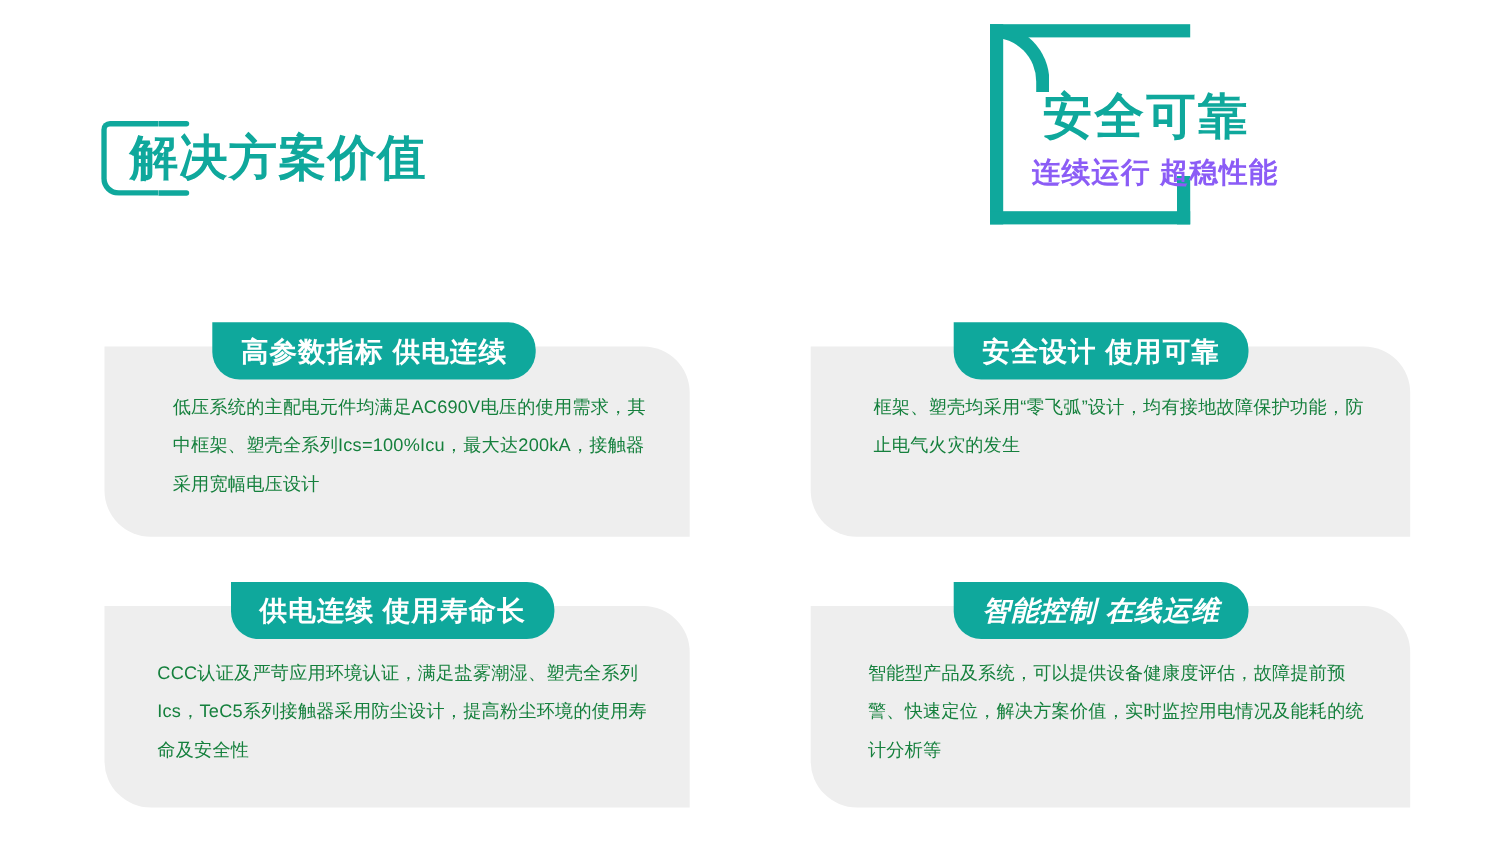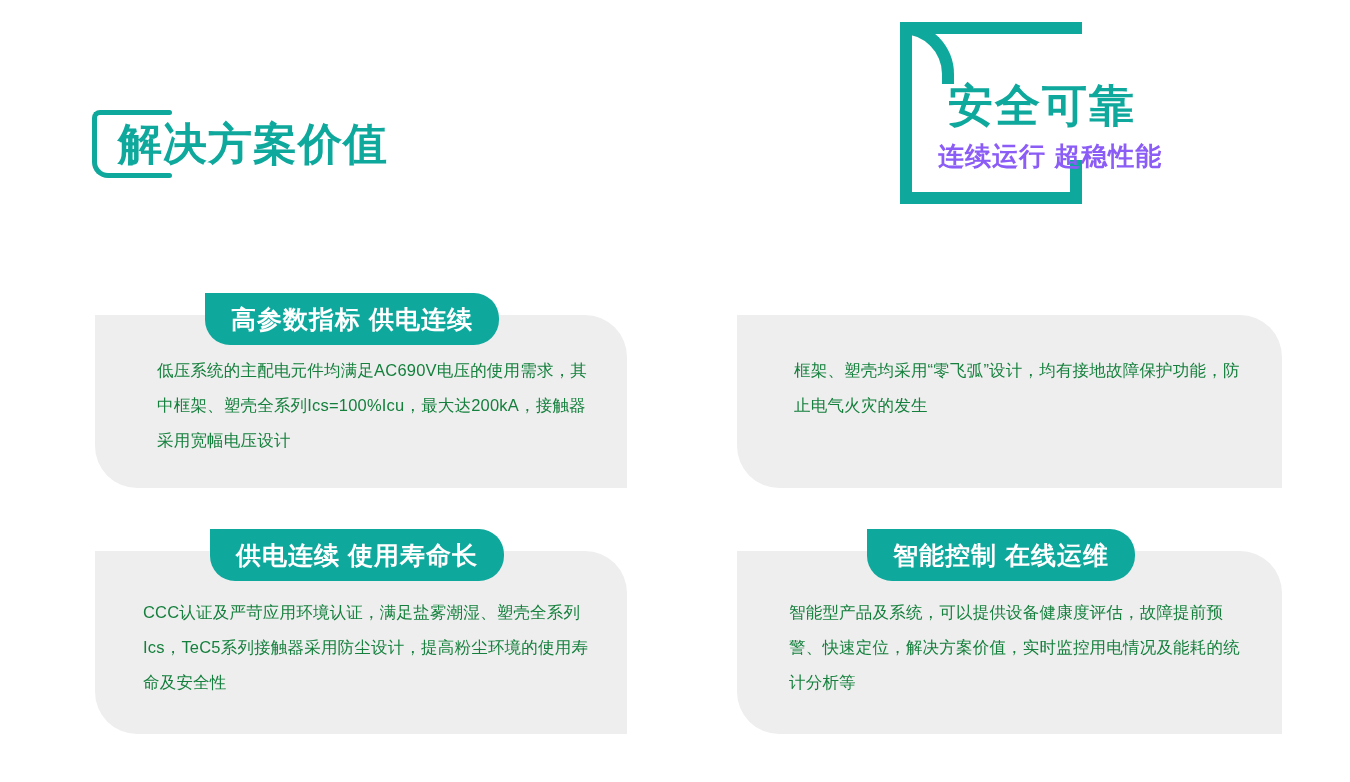--- a/index.html
+++ b/index.html
@@ -100,39 +100,39 @@
     position:absolute;
     color:#15803d;
     font-size:16.5px;
     line-height:35px;
     letter-spacing:0.2px;
   }
 
   
   #card-1        { left:95px;  top:293px; width:535px; height:200px;}
   #card-1 .card-body { width:532px; height:173px; }
-  #card-1 .card-badge{ left:98px;margin-left:12px; }
+  #card-1 .card-badge{ left:98px; }
   #card-1 .card-text { left:62px; top:60px; width:440px;}
 
   
   #card-2        { left:737px; top:293px; width:545px; height:200px;}
   #card-2 .card-body { width:545px; height:173px; }
   #card-2 .card-badge{ left:130px; }
   #card-2 .card-text { left:57px; top:60px; width:460px;}
 
   
   #card-3        { left:95px;  top:529px; width:535px; height:200px;}
   #card-3 .card-body { width:532px; height:183px; }
   #card-3 .card-badge{ left:115px; }
   #card-3 .card-text { left:48px; top:66px; width:455px;}
 
   
   #card-4        { left:737px; top:529px; width:545px; height:200px;}
   #card-4 .card-body { width:545px; height:183px; }
-  #card-4 .card-badge{ left:130px; }
+  #card-4 .card-badge{ left:130px;font-style:italic; }
   #card-4 .card-text { left:52px; top:66px; width:465px;}
 </style>
 </head>
 <body>
 
 <div id="page-title-block">
   <div id="title-bracket"></div>
   <div id="page-title-text">解决方案价值</div>
 </div>
 
@@ -147,20 +147,21 @@
 </div>
 
 <div class="card" id="card-1">
   <div class="card-body"></div>
   <div class="card-badge">高参数指标 供电连续</div>
   <div class="card-text">低压系统的主配电元件均满足AC690V电压的使用需求，其中框架、塑壳全系列Ics=100%Icu，最大达200kA，接触器采用宽幅电压设计</div>
 </div>
 
 <div class="card" id="card-2">
   <div class="card-body"></div>
+  <div class="card-badge">安全设计 使用可靠</div>
   <div class="card-text">框架、塑壳均采用“零飞弧”设计，均有接地故障保护功能，防止电气火灾的发生</div>
 </div>
 
 <div class="card" id="card-3">
   <div class="card-body"></div>
   <div class="card-badge">供电连续 使用寿命长</div>
   <div class="card-text">CCC认证及严苛应用环境认证，满足盐雾潮湿、塑壳全系列Ics，TeC5系列接触器采用防尘设计，提高粉尘环境的使用寿命及安全性</div>
 </div>
 
 <div class="card" id="card-4">

